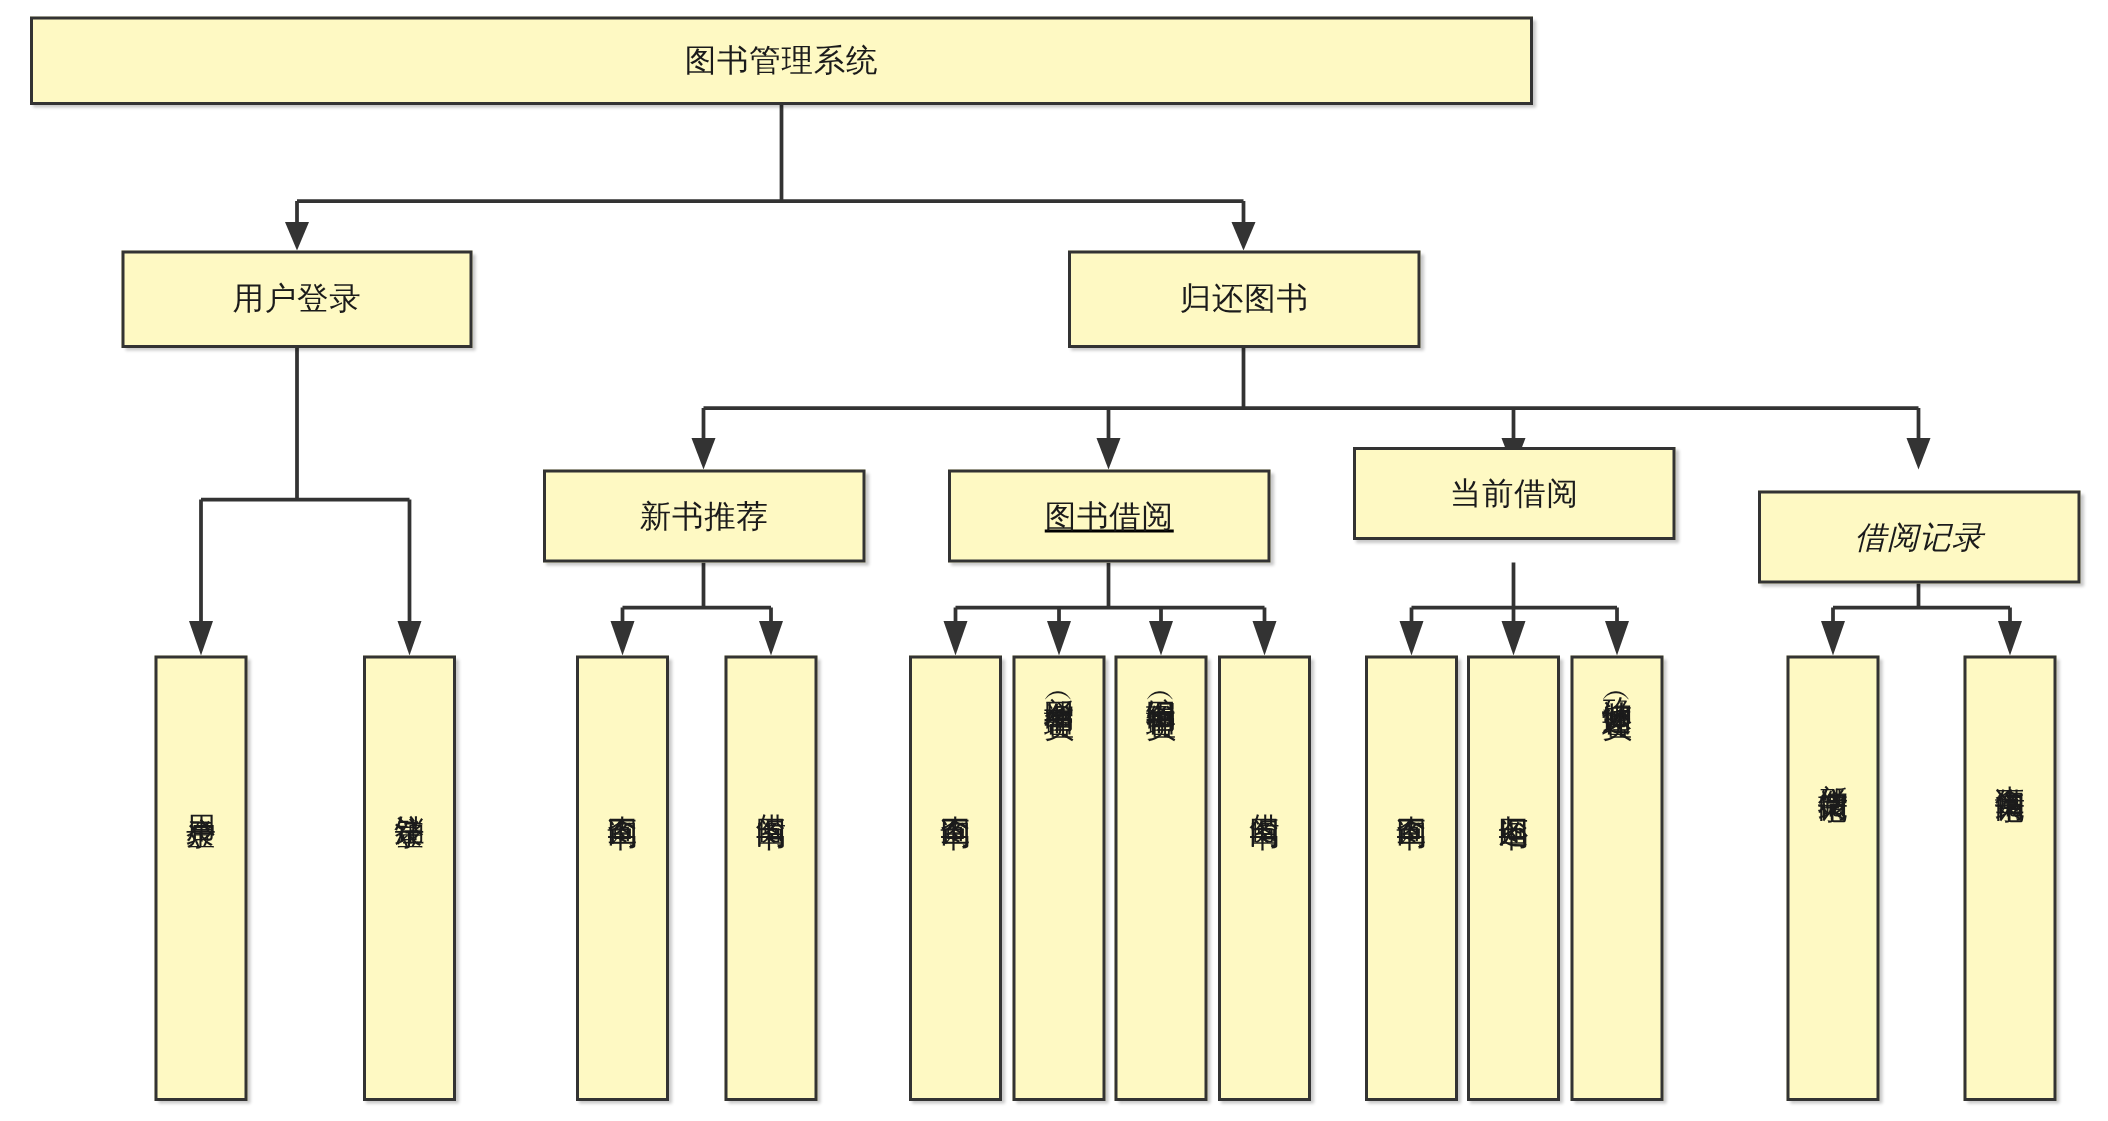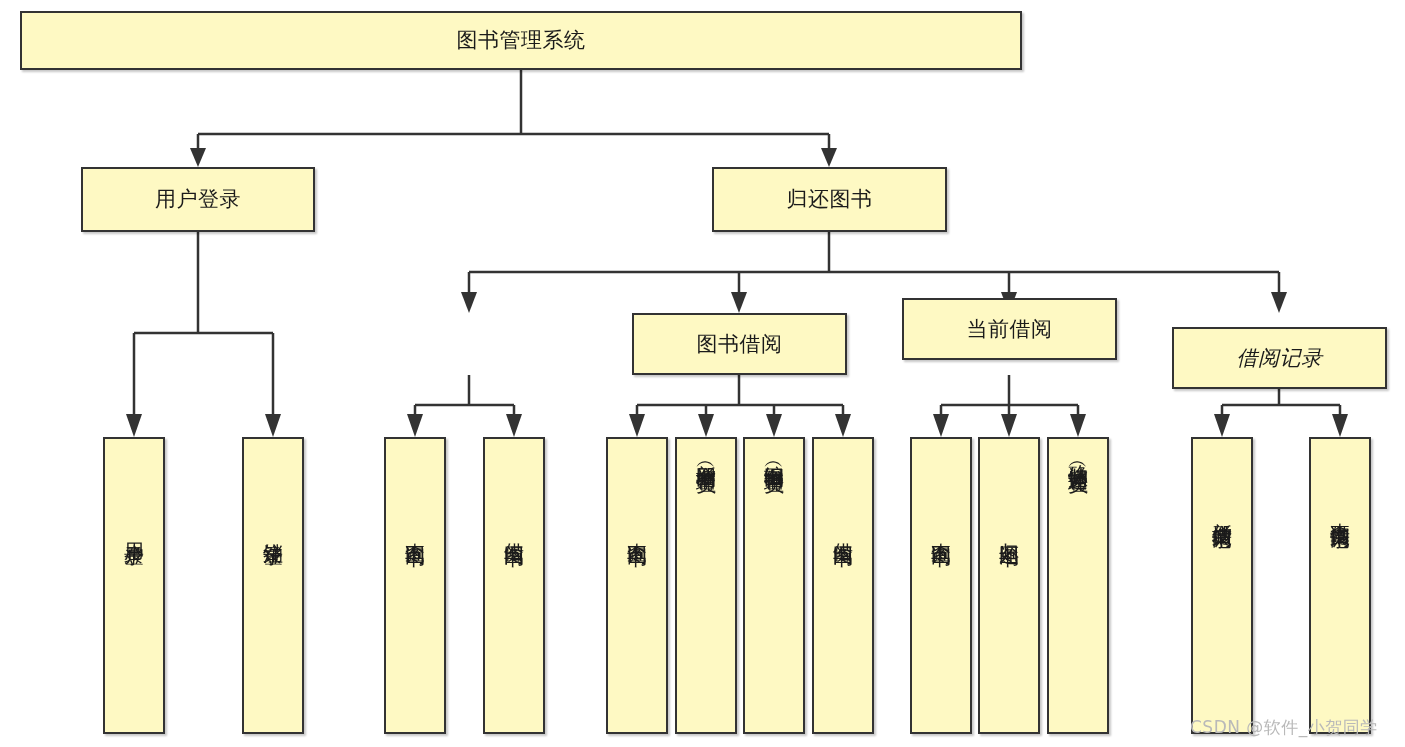--- a/index.html
+++ b/index.html
@@ -162,21 +162,24 @@
     <span class="node-label">图书管理系统</span>
   </div>
 
   <div class="node-box" style="left:81px; top:167px; width:234px; height:65px;">
     <span class="node-label">用户登录</span>
   </div>
   <div class="node-box" style="left:712px; top:167px; width:235px; height:65px;">
     <span class="node-label">归还图书</span>
   </div>
 
-  <div class="node-box" style="left:632px; top:313px; width:215px; height:62px;">
+  <div class="node-box" style="left:362px; top:313px; width:215px; height:62px;">
+    <span class="node-label">新书推荐</span>
+  </div>
+  <div class="node-box" style="left:632px; top:313px; width:215px; height:62px;text-decoration:underline;">
     <span class="node-label">图书借阅</span>
   </div>
   <div class="node-box" style="left:902px; top:298px; width:215px; height:62px;">
     <span class="node-label">当前借阅</span>
   </div>
   <div class="node-box" style="left:1172px; top:327px; width:215px; height:62px;font-style:italic;">
     <span class="node-label">借阅记录</span>
   </div>
 
   <div class="node-box leaf short" style="left:103px; top:437px; width:62px; height:297px;">
@@ -216,15 +219,14 @@
     <span class="node-label">确认归还（管理员）</span>
   </div>
 
   <div class="node-box leaf mid" style="left:1191px; top:437px; width:62px; height:297px;">
     <span class="node-label">新增借阅记录</span>
   </div>
   <div class="node-box leaf mid" style="left:1309px; top:437px; width:62px; height:297px;">
     <span class="node-label">查询借阅记录</span>
   </div>
 
-  <div class="watermark">CSDN @软件_小贺同学</div>
 
 </div>
 
 </body></html>

